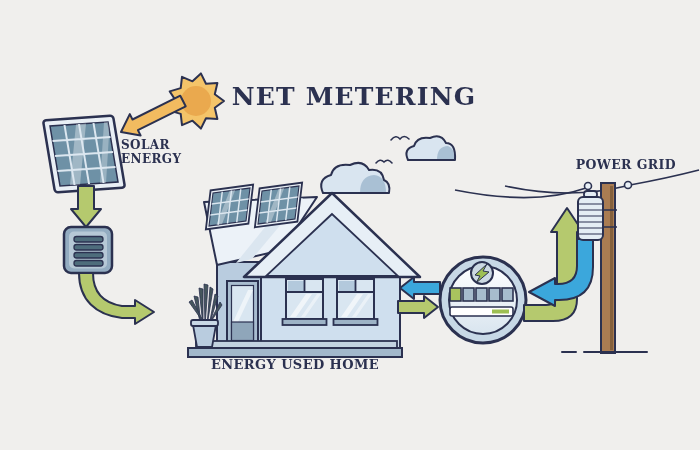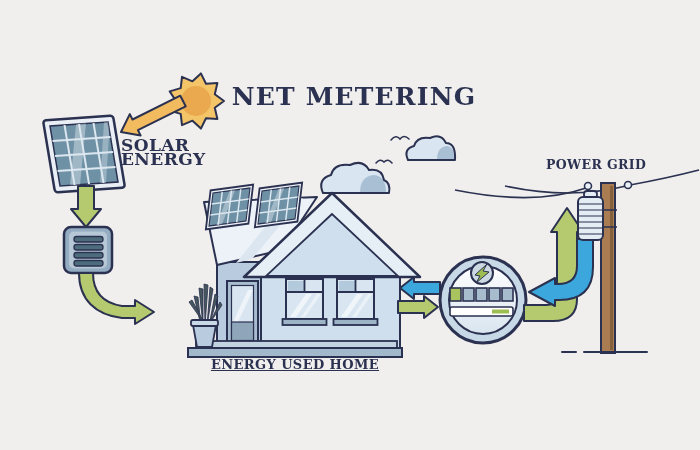--- a/index.html
+++ b/index.html
@@ -4,25 +4,25 @@
 <style>
   html,body { margin:0; padding:0; }
   .canvas {
     position:relative; width:700px; height:450px;
     background:#f0efed; overflow:hidden;
     font-family:"DejaVu Serif", serif;
   }
   svg.scene { position:absolute; left:0; top:0; }
   .lbl { position:absolute; color:#2b3150; font-weight:bold; letter-spacing:0.4px; }
   .title { left:0; right:0; top:82px; text-align:center; font-size:25px; letter-spacing:1.2px;margin-left:8px; }
-  .lbl-solar { left:121px; top:138px; font-size:17px; line-height:14px; }
+  .lbl-solar { left:121px; top:138px; font-size:12px; line-height:14px; }
   .lbl-conv  { left:121px; top:233px; font-size:12px;  line-height:14.5px; }
-  .lbl-home  { left:195px; width:200px; top:357px; text-align:center; font-size:13px;text-decoration:underline; }
+  .lbl-home  { left:195px; width:200px; top:357px; text-align:center; font-size:13px; }
   .lbl-meter { left:413px; width:142px; top:361px; text-align:center; font-size:12.5px; line-height:14.5px; }
-  .lbl-grid  { left:546px; width:130px; top:157px; text-align:left; font-size:12.5px; }
+  .lbl-grid  { left:546px; width:130px; top:157px; text-align:right; font-size:12.5px; }
 </style>
 </head>
 <body>
 
 <div class="canvas">
 
 <svg class="scene" width="700" height="450" viewBox="0 0 700 450">
   <defs>
     <linearGradient id="mg" x1="0" y1="0" x2="0" y2="1">
       <stop offset="0" stop-color="#fdfeff"></stop>

